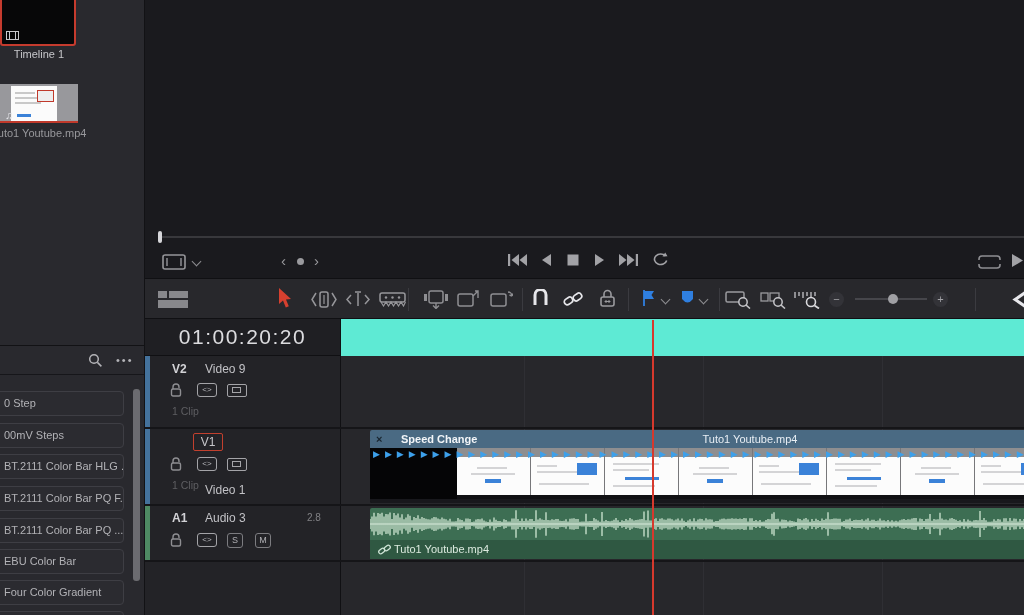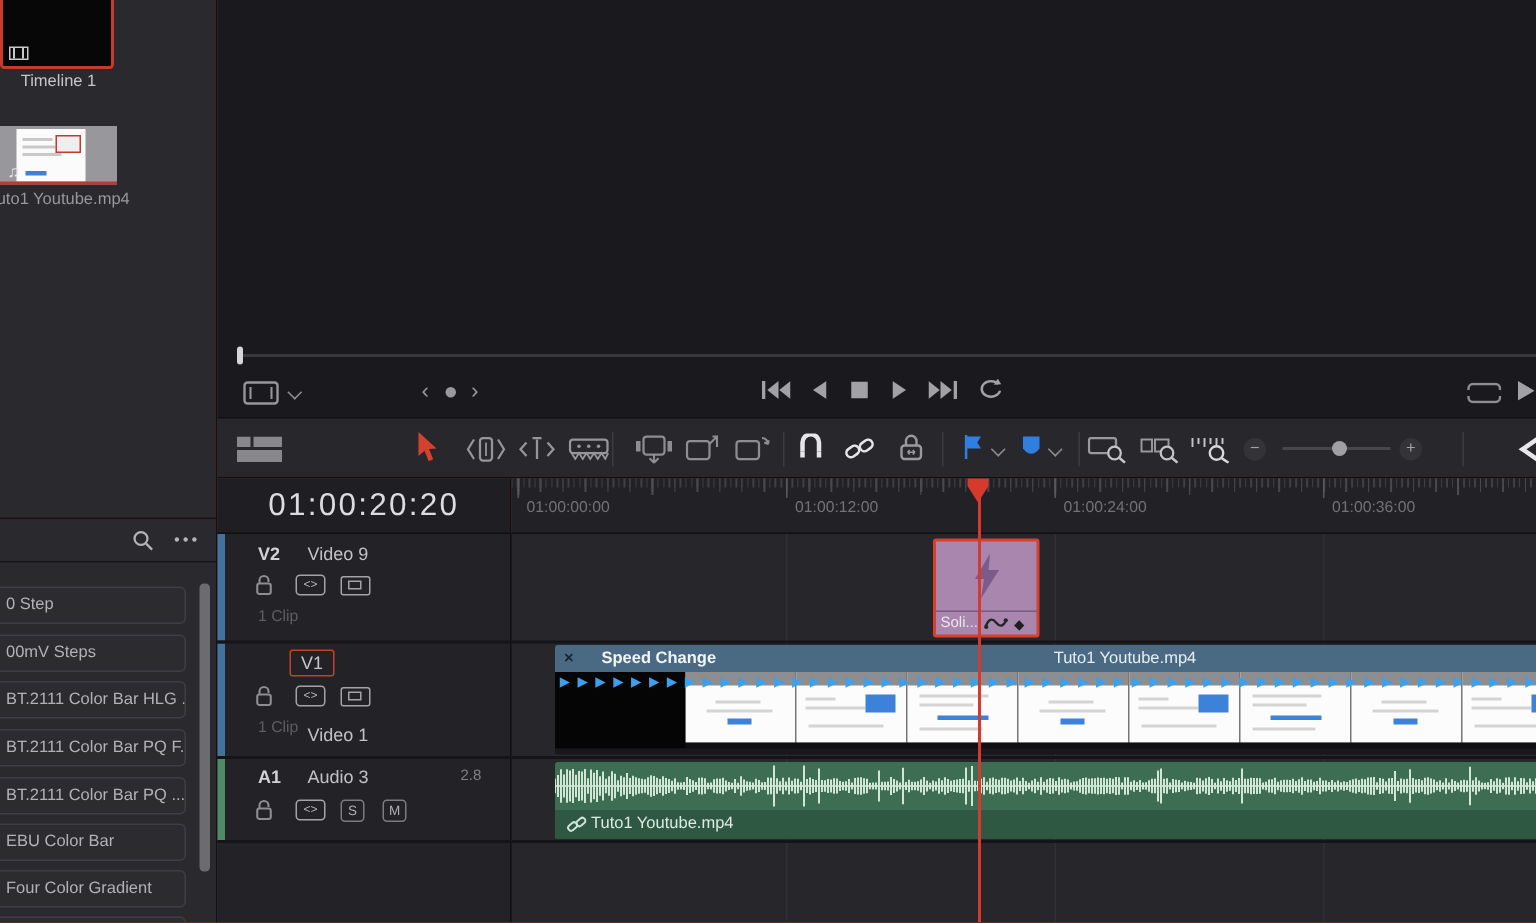--- a/index.html
+++ b/index.html
@@ -1,18 +1,18 @@
 <!DOCTYPE html>
 <html><head>
 <meta charset="utf-8">
 <style>
   * { box-sizing: border-box; margin: 0; padding: 0; }
   html,body { width:1024px; height:615px; overflow:hidden; background:#28282d;
     font-family:"Liberation Sans", sans-serif; }
-  #app { position:relative; width:1024px; height:615px; overflow:hidden; background:#c2410c; }
+  #app { position:relative; width:1024px; height:615px; overflow:hidden; background:#5eead4; }
   .abs { position:absolute; }
 
   
   #media-pool { left:0; top:0; width:145px; height:345px; background:#29292e;
     border-right:1px solid #121215; overflow:hidden; }
   .mp-thumb1 { position:absolute; left:0; top:-8px; width:76px; height:54px;
     background:#070708; border:2px solid #c53b2e; border-radius:3px; }
   .filmstrip { position:absolute; left:4px; bottom:4px; width:13px; height:9px;
     border:1px solid #c9c9cd;
     background:linear-gradient(90deg, transparent 2px, #c9c9cd 2px 3px, transparent 3px 8px, #c9c9cd 8px 9px, transparent 9px); }
@@ -352,35 +352,20 @@
 
     <svg style="position:absolute;left:866px;top:11px;" width="18" height="19" viewBox="0 0 18 19">
       <path d="M15 2 L4 9.5 L15 17" fill="none" stroke="#e8e8ec" stroke-width="3"></path>
     </svg>
   </div>
 
   <div id="tc-box" class="abs">
     <span>01:00:20:20</span>
   </div>
 
-  <div id="ruler" class="abs">
-    <div class="ticks-minor"></div>
-    <div class="ticks-sec"></div>
-    <div class="ticks-six"></div>
-    <span class="tick-major" style="left:4px;"></span>
-    <span class="tick-major" style="left:183px;"></span>
-    <span class="tick-major" style="left:362px;"></span>
-    <span class="tick-major" style="left:541px;"></span>
-    <span class="ruler-label" style="left:10px;">01:00:00:00</span>
-    <span class="ruler-label" style="left:189px;">01:00:12:00</span>
-    <span class="ruler-label" style="left:368px;">01:00:24:00</span>
-    <span class="ruler-label" style="left:547px;">01:00:36:00</span>
-    <span class="ph-cap" style="left:304px;"></span>
-    <span class="ph-tri" style="left:304px;"></span>
-  </div>
 
   <div id="tl-body" class="abs">
 
     <div id="track-headers">
 
       <span class="tid" style="left:27px;top:6px;">V2</span>
       <span class="tname" style="left:60px;top:6px;">Video 9</span>
       <svg style="position:absolute;left:25px;top:27px;" width="12" height="14" viewBox="0 0 12 14">
         <path d="M3 6 L3 4 A3 3 0 0 1 9 4 L9 5" fill="none" stroke="#8e8e92" stroke-width="1.4"></path>
         <rect x="1.5" y="6" width="9" height="7" rx="1.5" fill="none" stroke="#8e8e92" stroke-width="1.4"></rect>
@@ -417,34 +402,20 @@
 
     <span class="tstrip" style="top:0;height:71px;background:#44729c;"></span>
     <span class="tstrip" style="top:73px;height:75px;background:#44729c;"></span>
     <span class="tstrip" style="top:150px;height:54px;background:#4e8a63;"></span>
 
     <div id="clips-area">
       <span class="gridline" style="left:183px;"></span>
       <span class="gridline" style="left:362px;"></span>
       <span class="gridline" style="left:541px;"></span>
 
-      <div id="clip-solid">
-        <svg style="position:absolute;left:24px;top:8px;" width="20" height="30" viewBox="0 0 20 30">
-          <path d="M12 0 L2 17 L8 17 L6 30 L18 11 L11 11 Z" fill="#7c5a8a"></path>
-        </svg>
-        <div class="solid-strip">
-          <span class="solid-name">Soli...</span>
-          <svg style="position:absolute;left:32px;bottom:3px;" width="16" height="10" viewBox="0 0 16 10">
-            <path d="M1 8 Q4 0 8 5 T15 3" fill="none" stroke="#26262a" stroke-width="1.6"></path>
-            <circle cx="1.5" cy="8" r="1.4" fill="#26262a"></circle>
-            <circle cx="14.5" cy="3.5" r="1.4" fill="#26262a"></circle>
-          </svg>
-          <span class="kf-diamond">◆</span>
-        </div>
-      </div>
 
       <div id="clip-video">
         <div class="v-body">
           <div class="v-black"></div>
           <div class="v-thumbs" id="thumbs">
               <div class="thumb">
                 <span class="t-line" style="top:10px;width:30px;left:20px;"></span>
                 <span class="t-line" style="top:16px;width:44px;left:14px;"></span>
                 <span class="t-blue" style="left:28px;top:22px;width:16px;height:4px;"></span>
               </div>

